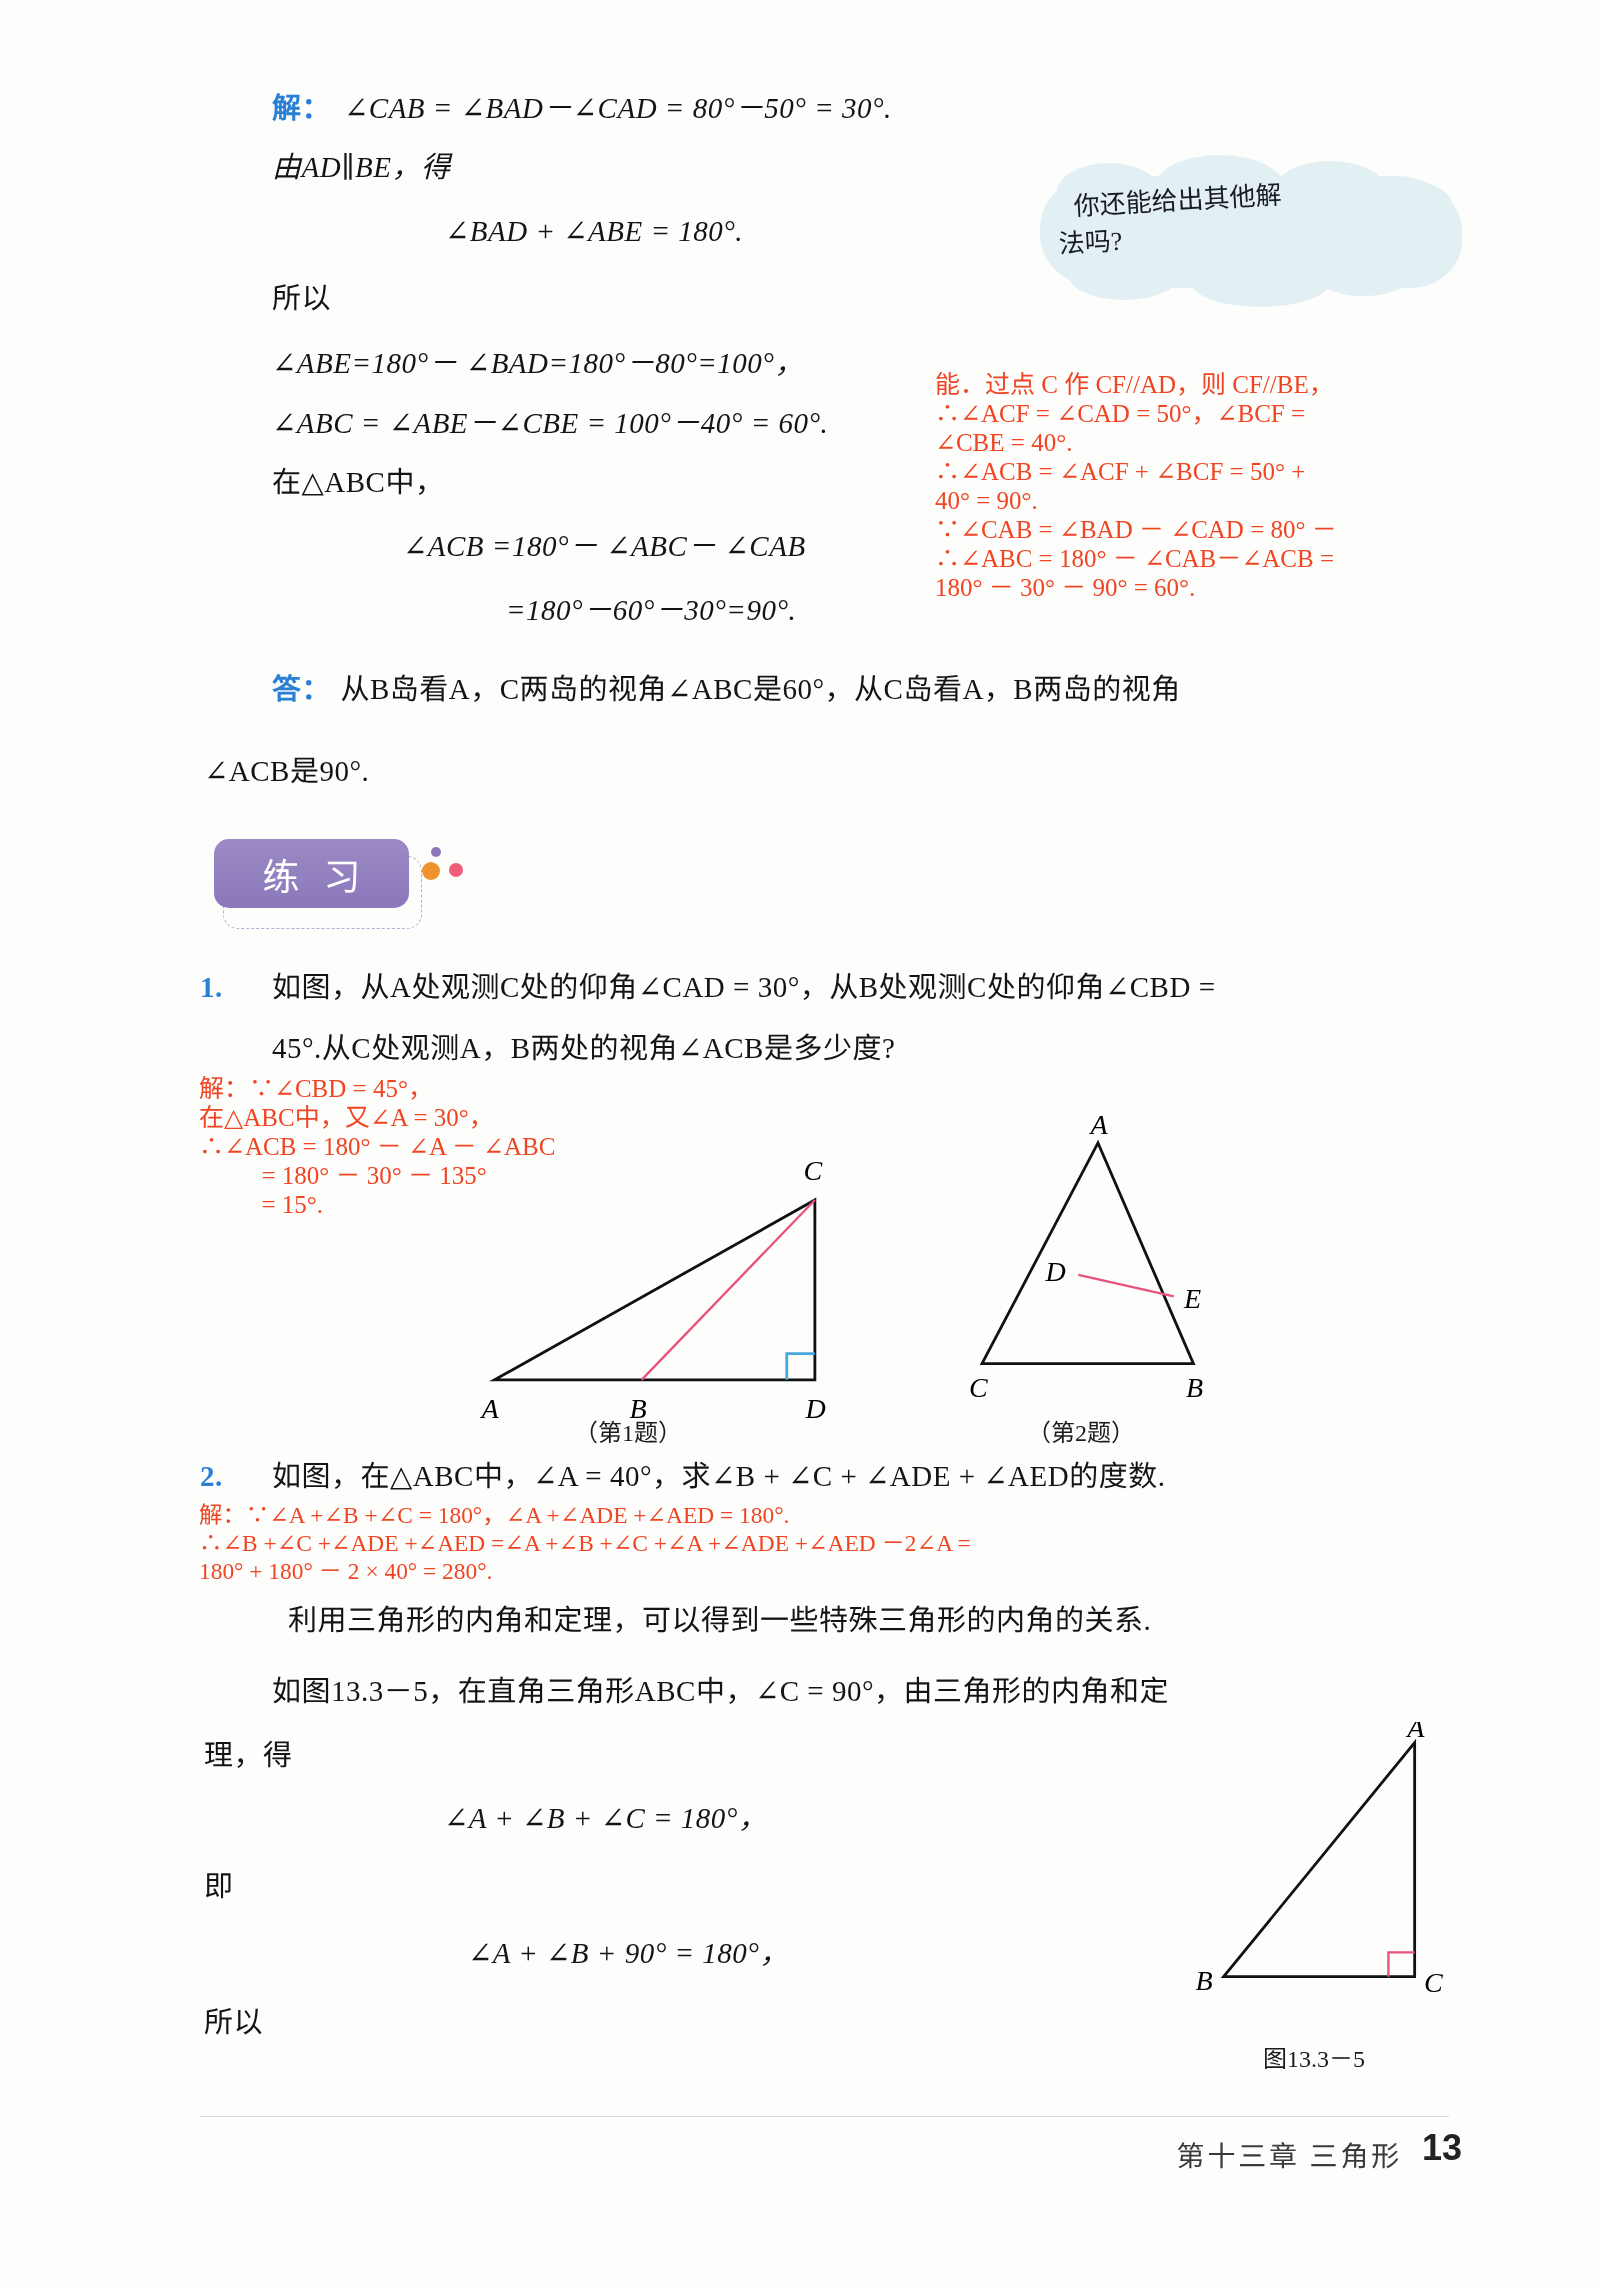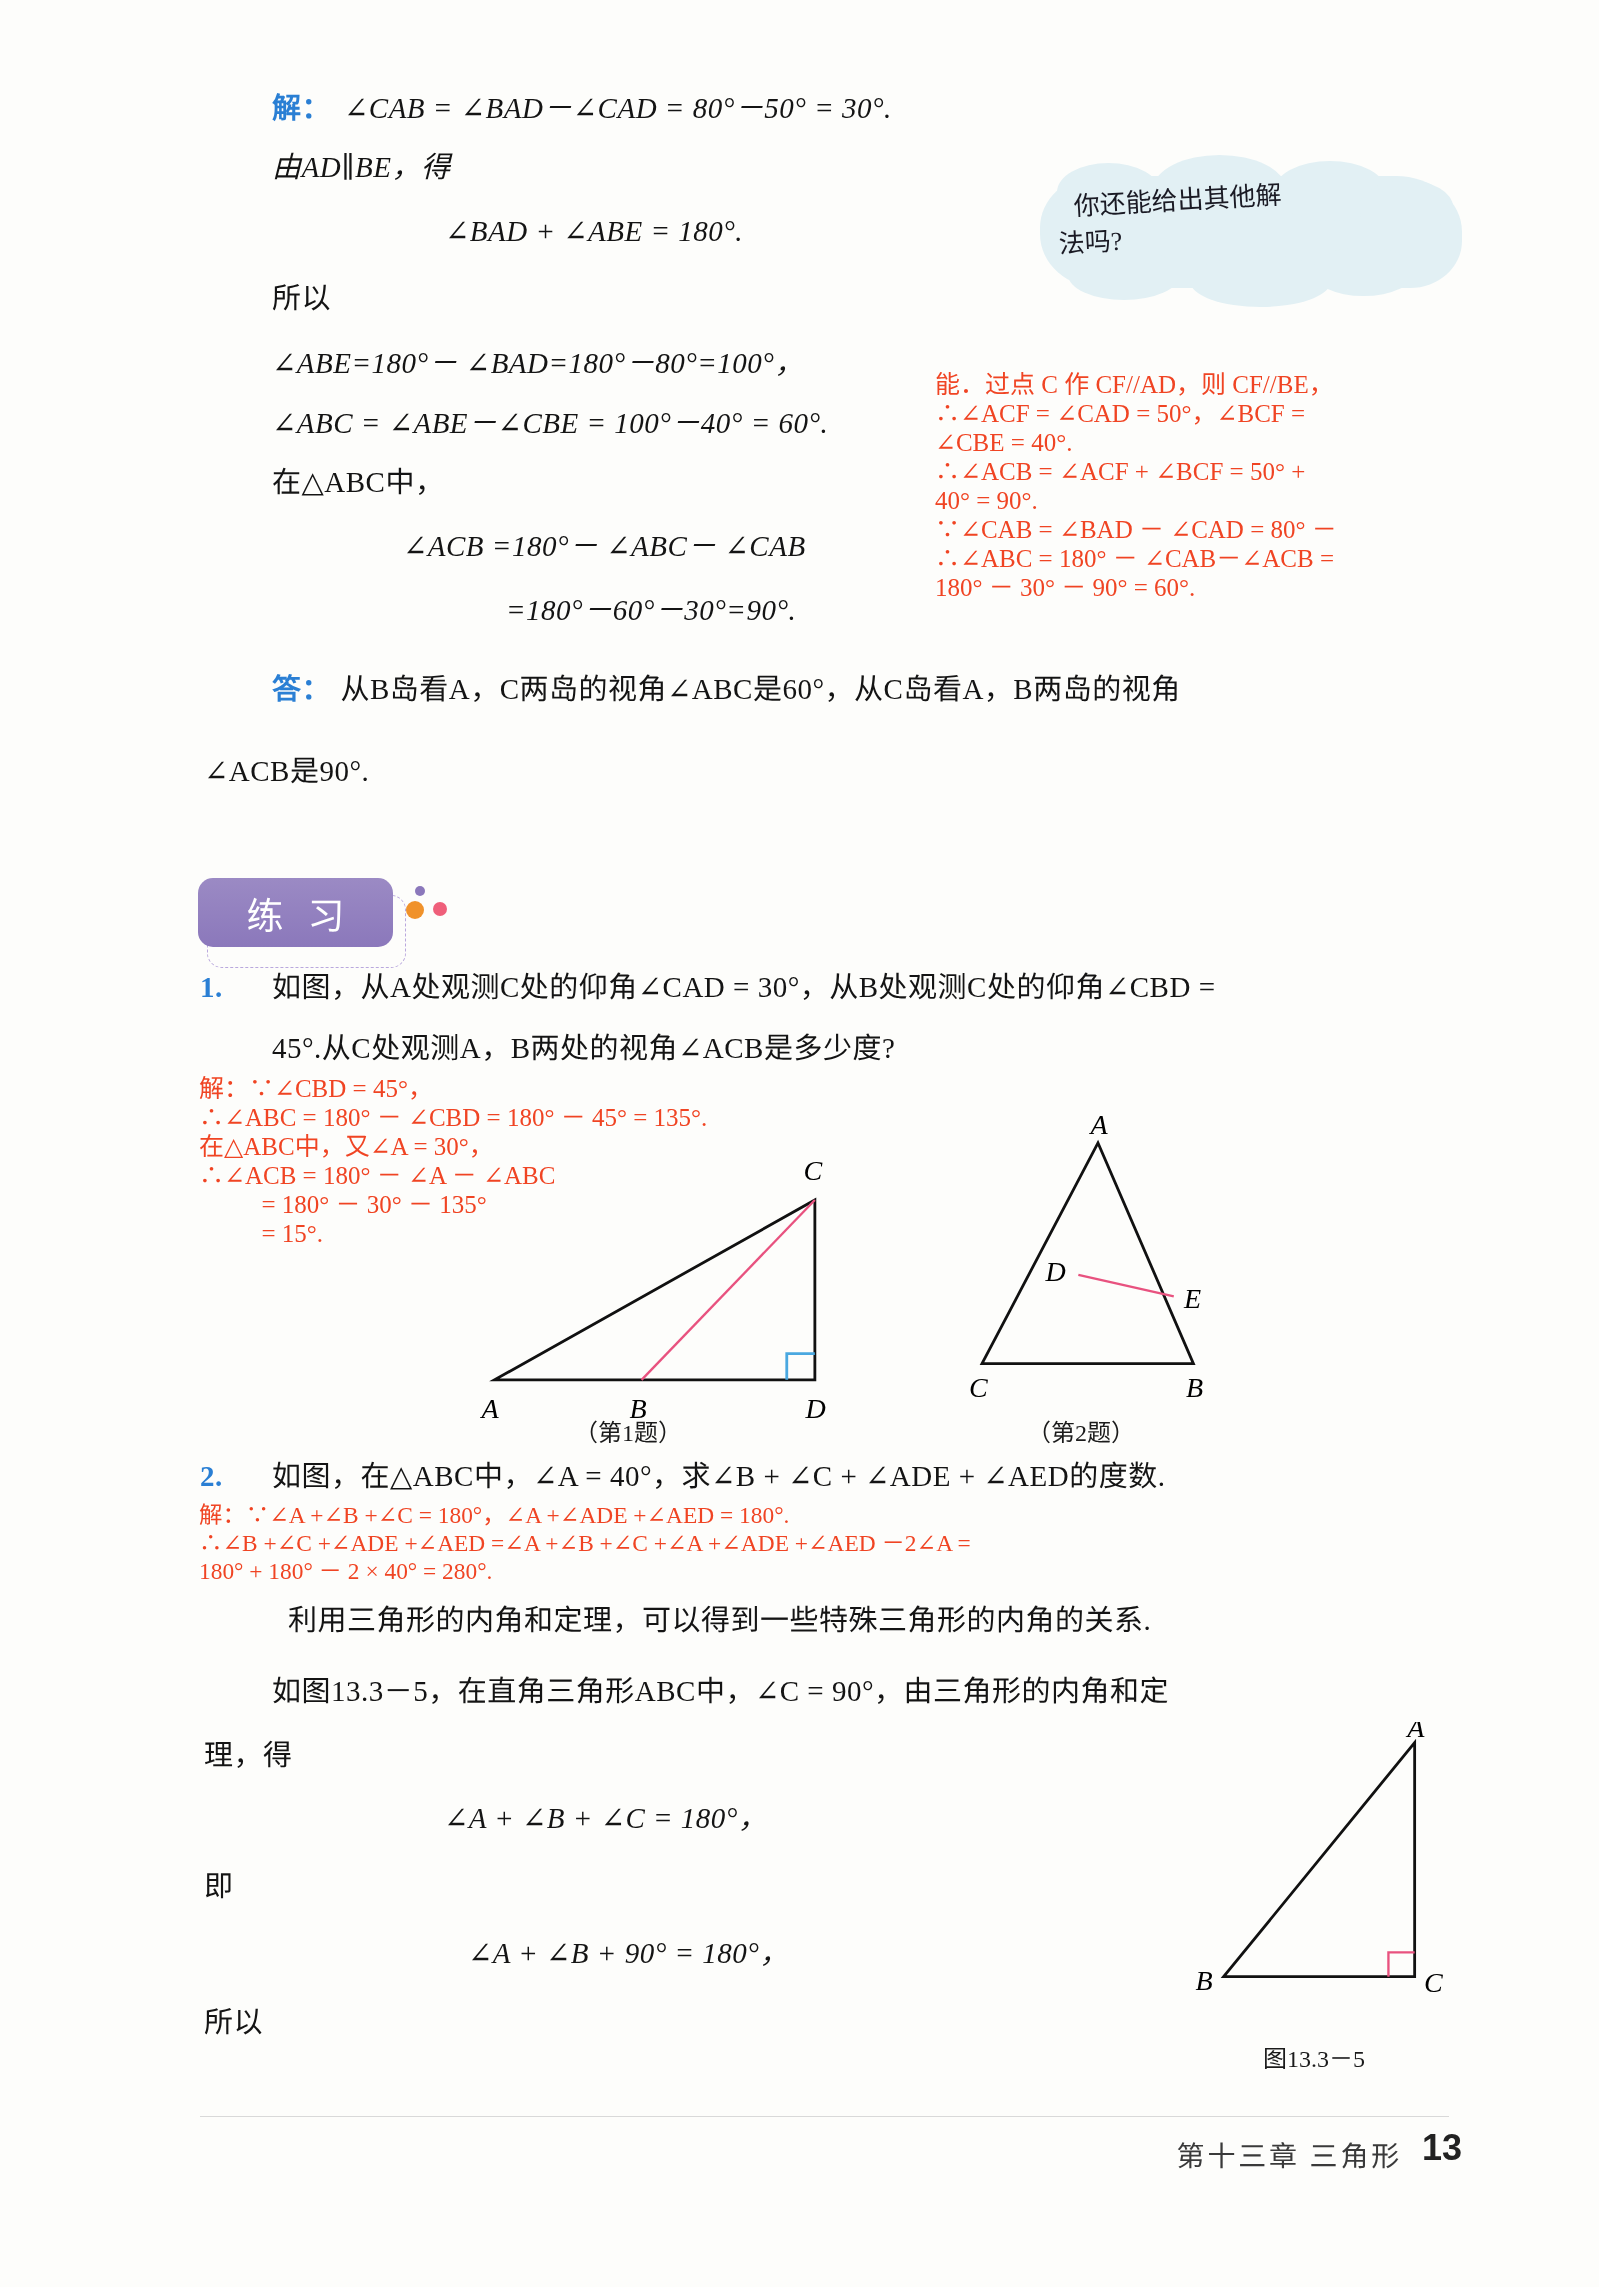--- a/index.html
+++ b/index.html
@@ -55,21 +55,21 @@
     padding:15px 28px 0 32px;
     font-size:26px;
     line-height:1.42;
     color:#1a1a24;
     font-family:"Liberation Serif","DejaVu Serif",serif;
     transform:rotate(-3.2deg);
     transform-origin:left top;
   }
 
   
-  #practice-badge-wrap { position:absolute; left:198px; top:839px; width:244px; height:105px;margin-top:39px; }
+  #practice-badge-wrap { position:absolute; left:214px; top:839px; width:244px; height:105px; }
   #practice-badge-shadow {
     position:absolute; left:9.4px; top:17px; width:197px; height:71px;
     border:1.9px dashed #b9a8dd; border-radius:15px; background:transparent;
   }
   #practice-badge {
     position:absolute; left:0; top:0; width:195px; height:69px;
     background:linear-gradient(180deg,#9b8ac4 0%,#8b78bb 100%);
     border-radius:15px;
     display:flex; align-items:center; justify-content:center;
     color:#fff; font-size:37px; letter-spacing:24px; text-indent:24px;
@@ -163,21 +163,20 @@
   </div>
 
   <div class="blk bodytext" style="left:200px; top:973px;">
     <span class="lbl-blue">1.</span>
   </div>
   <div class="blk bodytext" style="left:272px; top:973px;">如图，从A处观测C处的仰角∠CAD = 30°，从B处观测C处的仰角∠CBD =</div>
   <div class="blk bodytext" style="left:272px; top:1034px;">45°.从C处观测A，B两处的视角∠ACB是多少度?</div>
 
   <div class="blk red" style="left:199px; top:1074px; width:656px;">
     <div>解：∵∠CBD = 45°，</div>
-    <div>∴∠ABC = 180° － ∠CBD = 180° － 45° = 135°.</div>
     <div>在△ABC中，又∠A = 30°，</div>
     <div>∴∠ACB = 180° － ∠A － ∠ABC</div>
     <div style="white-space:pre">          = 180° － 30° － 135°</div>
     <div style="white-space:pre">          = 15°.</div>
   </div>
 
   <svg class="blk" style="left:468px; top:1141px;" width="394" height="281" viewBox="0 0 420 300">
     <polygon points="28,255 370,255 370,63" fill="none" stroke="#111" stroke-width="3"></polygon>
     <line x1="185" y1="255" x2="370" y2="63" stroke="#e8527f" stroke-width="2.5"></line>
     <path d="M340,255 L340,227 L370,227" fill="none" stroke="#4aa8e0" stroke-width="3"></path>

